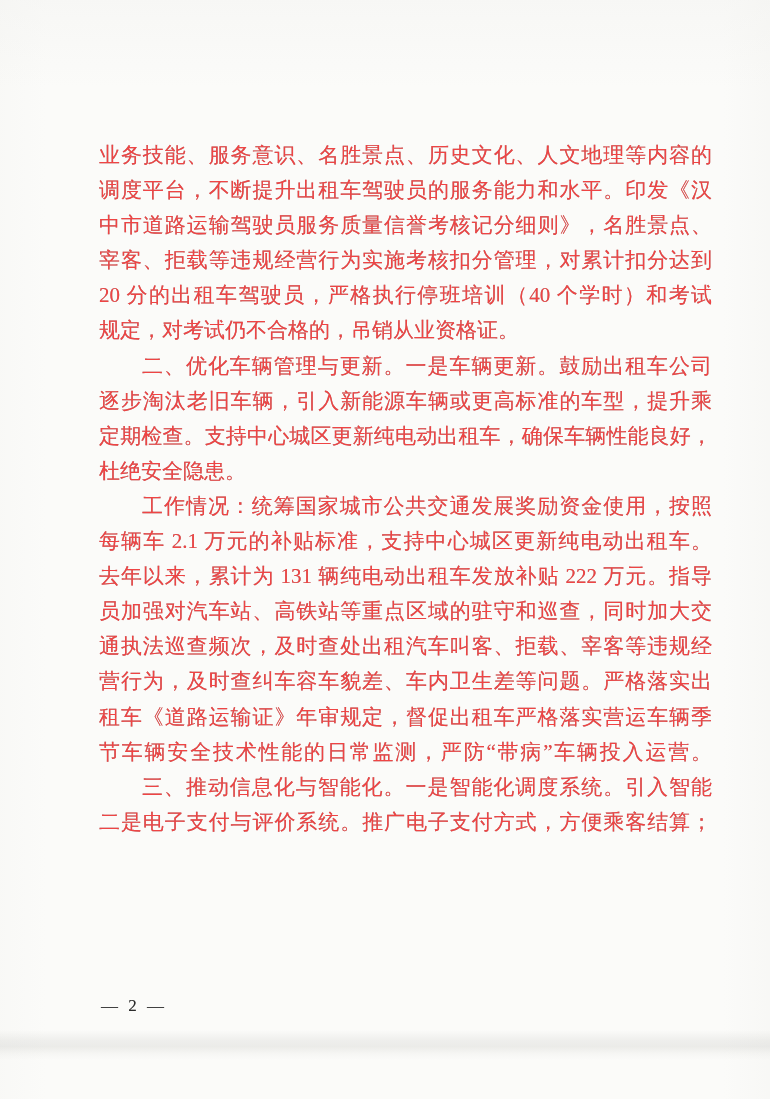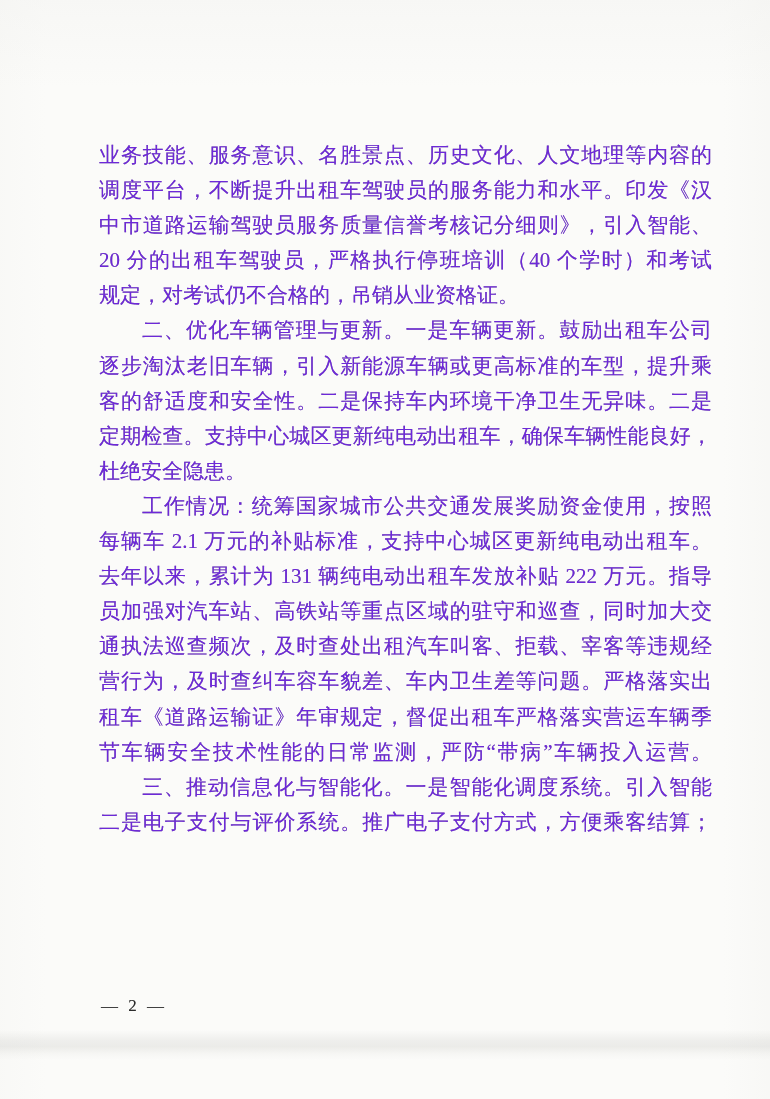--- a/index.html
+++ b/index.html
@@ -35,21 +35,21 @@
       rgba(130,130,124,0.10) 35%,
       rgba(130,130,124,0.13) 55%,
       rgba(130,130,124,0.04) 80%,
       rgba(130,130,124,0) 100%);
   }
   .doc-body {
     position: absolute;
     left: 99px;
     top: 138px;
     width: 613px;
-    color: #6d28d9;
+    color: #ef4444;
     font-size: 21px;
     line-height: 35.1px;
     text-shadow: 0 0 0.5px rgba(40,40,40,0.45);
   }
   .line {
     text-align: justify;
     text-align-last: justify;
     white-space: nowrap;
     height: 35.1px;
   }
@@ -74,26 +74,26 @@
 </style>
 </head>
 <body>
 
 <div class="paper"></div>
 <div class="scan-band"></div>
 
 <main class="doc-body">
     <div class="line"><span>业务技能、服务意识、名胜景点、历史文化、人文地理等内容的</span></div>
     <div class="line"><span>调度平台，不断提升出租车驾驶员的服务能力和水平。印发《汉</span></div>
-    <div class="line"><span>中市道路运输驾驶员服务质量信誉考核记分细则》，引入智能、</span></div>
+    <div class="line"><span>中市道路运输驾驶员服务质量信誉考核记分细则》，名胜景点、</span></div>
+    <div class="line"><span>宰客、拒载等违规经营行为实施考核扣分管理，对累计扣分达到</span></div>
     <div class="line"><span>20 分的出租车驾驶员，严格执行停班培训（40 个学时）和考试</span></div>
     <div class="line last"><span>规定，对考试仍不合格的，吊销从业资格证。</span></div>
     <div class="line indent"><span class="bold">二、优化车辆管理与更新。一是车辆更新。</span><span>鼓励出租车公司</span></div>
     <div class="line"><span>逐步淘汰老旧车辆，引入新能源车辆或更高标准的车型，提升乘</span></div>
-    <div class="line"><span>客的舒适度和安全性。</span><span class="bold">二是保持车内环境干净卫生无异味。二是</span></div>
     <div class="line"><span class="bold">定期检查。</span><span>支持中心城区更新纯电动出租车，确保车辆性能良好，</span></div>
     <div class="line last"><span>杜绝安全隐患。</span></div>
     <div class="line indent"><span class="bold">工作情况：</span><span>统筹国家城市公共交通发展奖励资金使用，按照</span></div>
     <div class="line"><span>每辆车 2.1 万元的补贴标准，支持中心城区更新纯电动出租车。</span></div>
     <div class="line"><span>去年以来，累计为 131 辆纯电动出租车发放补贴 222 万元。指导</span></div>
     <div class="line"><span>员加强对汽车站、高铁站等重点区域的驻守和巡查，同时加大交</span></div>
     <div class="line"><span>通执法巡查频次，及时查处出租汽车叫客、拒载、宰客等违规经</span></div>
     <div class="line"><span>营行为，及时查纠车容车貌差、车内卫生差等问题。严格落实出</span></div>
     <div class="line"><span>租车《道路运输证》年审规定，督促出租车严格落实营运车辆季</span></div>
     <div class="line"><span>节车辆安全技术性能的日常监测，严防“带病”车辆投入运营。</span></div>

